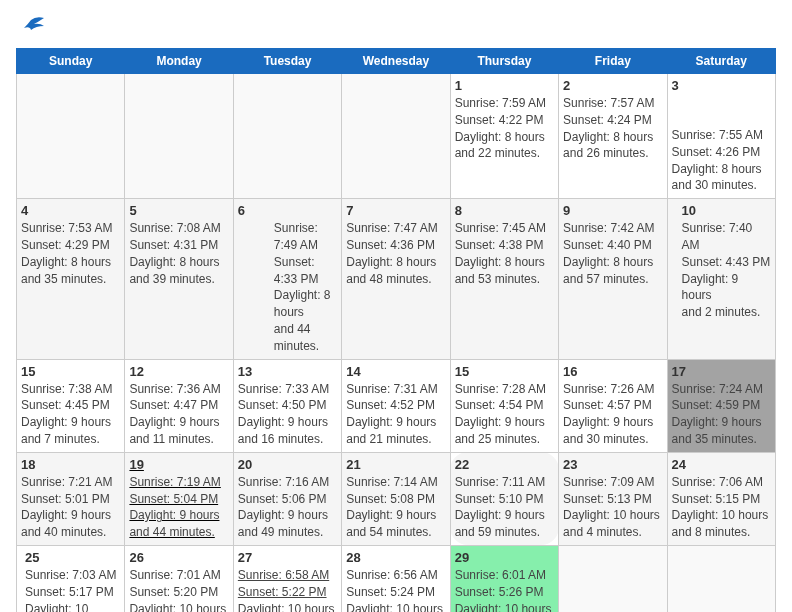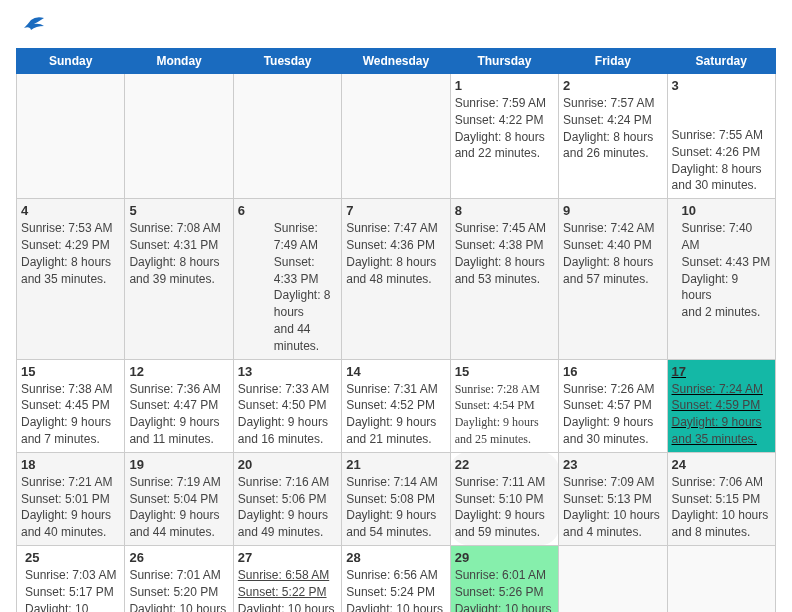--- a/index.html
+++ b/index.html
@@ -228,49 +228,49 @@
         </td>
         <td style="background: rgb(255, 255, 255);">
           <div class="day-num">14</div>
           <div class="day-info" style="white-space: pre-line;">Sunrise: 7:31 AM
 Sunset: 4:52 PM
 Daylight: 9 hours
 and 21 minutes.</div>
         </td>
         <td style="background: rgb(255, 255, 255);">
           <div class="day-num">15</div>
-          <div class="day-info" style="white-space: pre-line; font-family: Liberation Serif, serif;">Sunrise: 7:28 AM
+          <div class="day-info" style="white-space: pre-line;">Sunrise: 7:28 AM
 Sunset: 4:54 PM
 Daylight: 9 hours
 and 25 minutes.</div>
         </td>
         <td style="background: rgb(255, 255, 255);">
           <div class="day-num">16</div>
           <div class="day-info" style="white-space: pre-line;">Sunrise: 7:26 AM
 Sunset: 4:57 PM
 Daylight: 9 hours
 and 30 minutes.</div>
         </td>
-        <td style="background: #14b8a6; text-decoration: underline;">
+        <td style="background: #a3a3a3;">
           <div class="day-num">17</div>
           <div class="day-info" style="white-space: pre-line;">Sunrise: 7:24 AM
 Sunset: 4:59 PM
 Daylight: 9 hours
 and 35 minutes.</div>
         </td>
       </tr>
       <tr>
         <td style="background: rgb(245, 245, 245);">
           <div class="day-num">18</div>
           <div class="day-info" style="white-space: pre-line;">Sunrise: 7:21 AM
 Sunset: 5:01 PM
 Daylight: 9 hours
 and 40 minutes.</div>
         </td>
-        <td style="background: rgb(245, 245, 245);">
+        <td style="background: rgb(245, 245, 245); text-decoration: underline;">
           <div class="day-num">19</div>
           <div class="day-info" style="white-space: pre-line;">Sunrise: 7:19 AM
 Sunset: 5:04 PM
 Daylight: 9 hours
 and 44 minutes.</div>
         </td>
         <td style="background: rgb(245, 245, 245);">
           <div class="day-num">20</div>
           <div class="day-info" style="white-space: pre-line;">Sunrise: 7:16 AM
 Sunset: 5:06 PM

